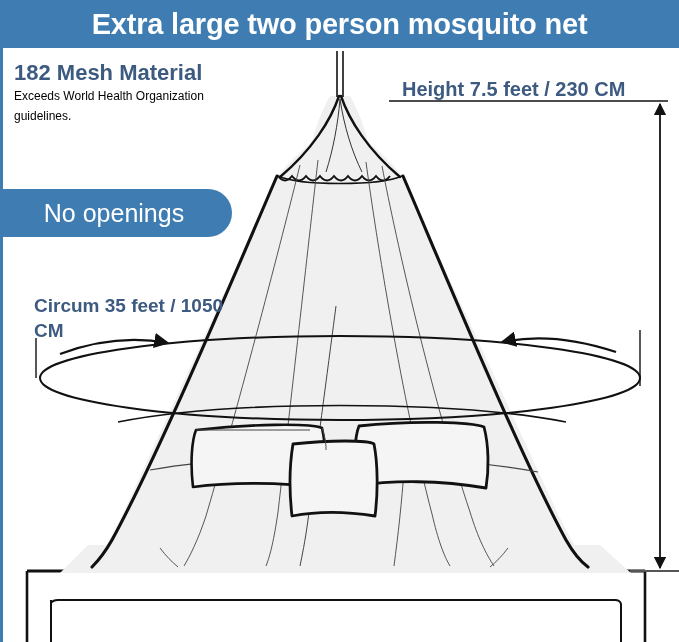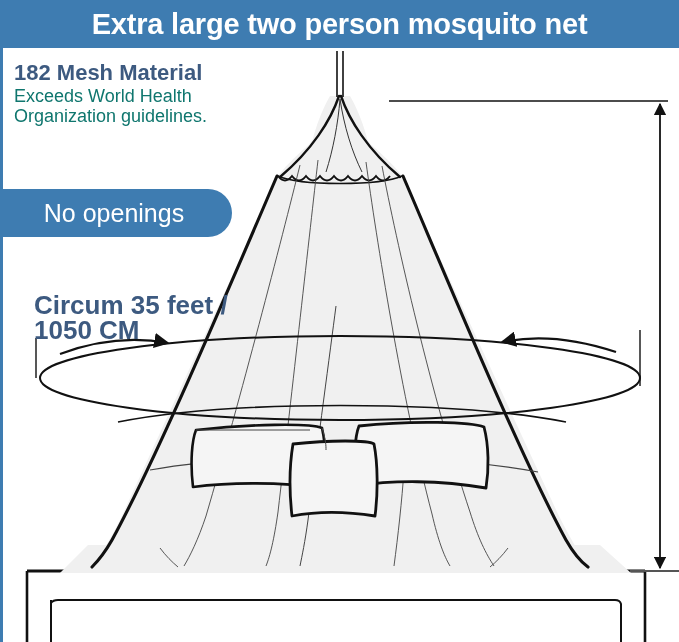--- a/index.html
+++ b/index.html
@@ -50,22 +50,22 @@
   
   .callout { position: absolute; }
   #mesh-heading {
     left: 14px; top: 60px;
     font-size: 22px; font-weight: bold;
     color: #3d5a80;
     white-space: nowrap;
   }
   #mesh-sub {
     left: 14px; top: 86px;
-    font-size: 18px;
-    color: #0f766e;
+    font-size: 12px;
+    color: #000000;
     line-height: 20px;
     width: 230px;
   }
   #no-openings-pill {
     left: -26px; top: 189px;
     width: 258px; height: 48px;
     background: #3e7cb1;
     border-radius: 24px;
     display: flex;
     align-items: center;
@@ -73,21 +73,21 @@
   }
   #no-openings-label {
     color: #ffffff;
     font-size: 25px;
     font-weight: normal;
     padding-left: 22px;
     white-space: nowrap;
   }
   #circum-label {
     left: 34px; top: 293px;
-    font-size: 26px; font-weight: bold;
+    font-size: 19px; font-weight: bold;
     color: #3d5a80;
     line-height: 25px;
     width: 200px;
   }
   #height-label {
     left: 402px; top: 78px;
     font-size: 20px; font-weight: bold;
     color: #3d5a80;
     white-space: nowrap;
   }
@@ -222,15 +222,16 @@
   <div class="callout" id="mesh-heading">182 Mesh Material</div>
 
   <div class="callout" id="mesh-sub">Exceeds World Health Organization guidelines.</div>
 
   <div class="callout" id="no-openings-pill">
     <span id="no-openings-label">No openings</span>
   </div>
 
   <div class="callout" id="circum-label">Circum 35 feet / 1050 CM</div>
 
+  <div class="callout" id="height-label">Height 7.5 feet / 230 CM</div>
 
 
 </div>
 
 </body></html>

